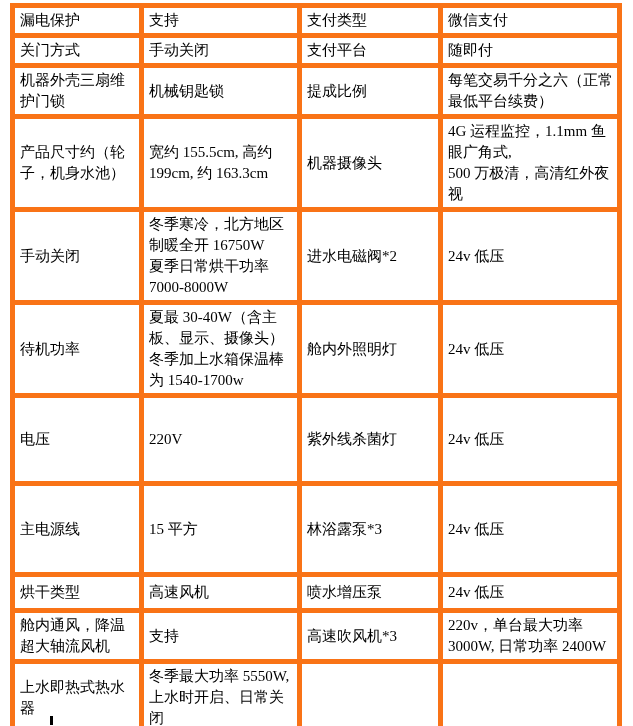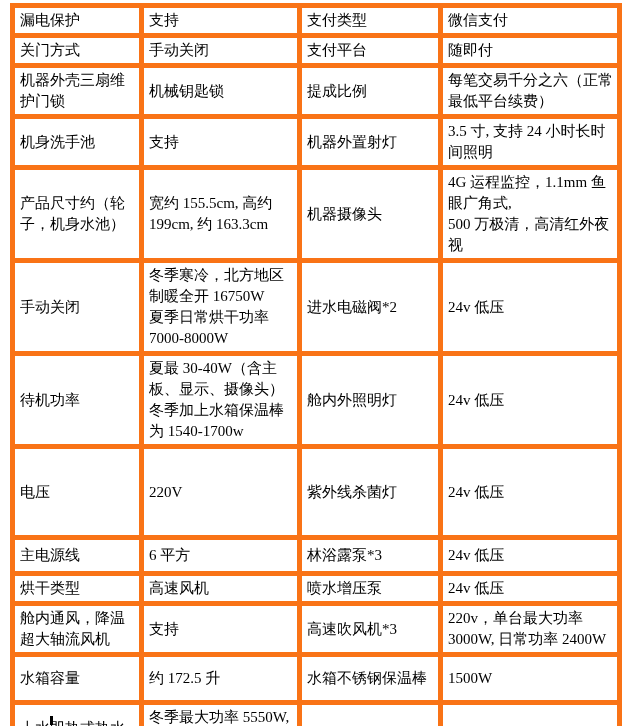--- a/index.html
+++ b/index.html
@@ -88,26 +88,20 @@
         <td>支付平台</td>
         <td>随即付</td>
       </tr>
       <tr>
         <td>机器外壳三扇维护门锁</td>
         <td>机械钥匙锁</td>
         <td>提成比例</td>
         <td>每笔交易千分之六（正常最低平台续费）</td>
       </tr>
       <tr>
-        <td>机身洗手池</td>
-        <td>支持</td>
-        <td>机器外置射灯</td>
-        <td>3.5 寸, 支持 24 小时长时间照明</td>
-      </tr>
-      <tr>
         <td>产品尺寸约（轮子，机身水池）</td>
         <td>宽约 155.5cm, 高约 199cm, 约 163.3cm</td>
         <td>机器摄像头</td>
         <td>4G 运程监控，1.1mm 鱼眼广角式,
 500 万极清，高清红外夜视</td>
       </tr>
       <tr>
         <td>手动关闭</td>
         <td>冬季寒冷，北方地区制暖全开 16750W
 夏季日常烘干功率 7000-8000W</td>
@@ -122,43 +116,37 @@
         <td>24v 低压</td>
       </tr>
       <tr>
         <td>电压</td>
         <td>220V</td>
         <td>紫外线杀菌灯</td>
         <td>24v 低压</td>
       </tr>
       <tr>
         <td>主电源线</td>
-        <td>6 平方</td>
+        <td>15 平方</td>
         <td>林浴露泵*3</td>
         <td>24v 低压</td>
       </tr>
       <tr>
         <td>烘干类型</td>
         <td>高速风机</td>
         <td>喷水增压泵</td>
         <td>24v 低压</td>
       </tr>
       <tr>
         <td>舱内通风，降温超大轴流风机</td>
         <td>支持</td>
         <td>高速吹风机*3</td>
         <td>220v，单台最大功率 3000W, 日常功率 2400W</td>
       </tr>
       <tr>
-        <td>水箱容量</td>
-        <td>约 172.5 升</td>
-        <td>水箱不锈钢保温棒</td>
-        <td>1500W</td>
-      </tr>
-      <tr>
         <td>上水即热式热水器</td>
         <td>冬季最大功率 5550W, 上水时开启、日常关闭</td>
         <td></td>
         <td></td>
       </tr>
     </tbody>
   </table>
   <div class="text-cursor"></div>
 </div>
 

